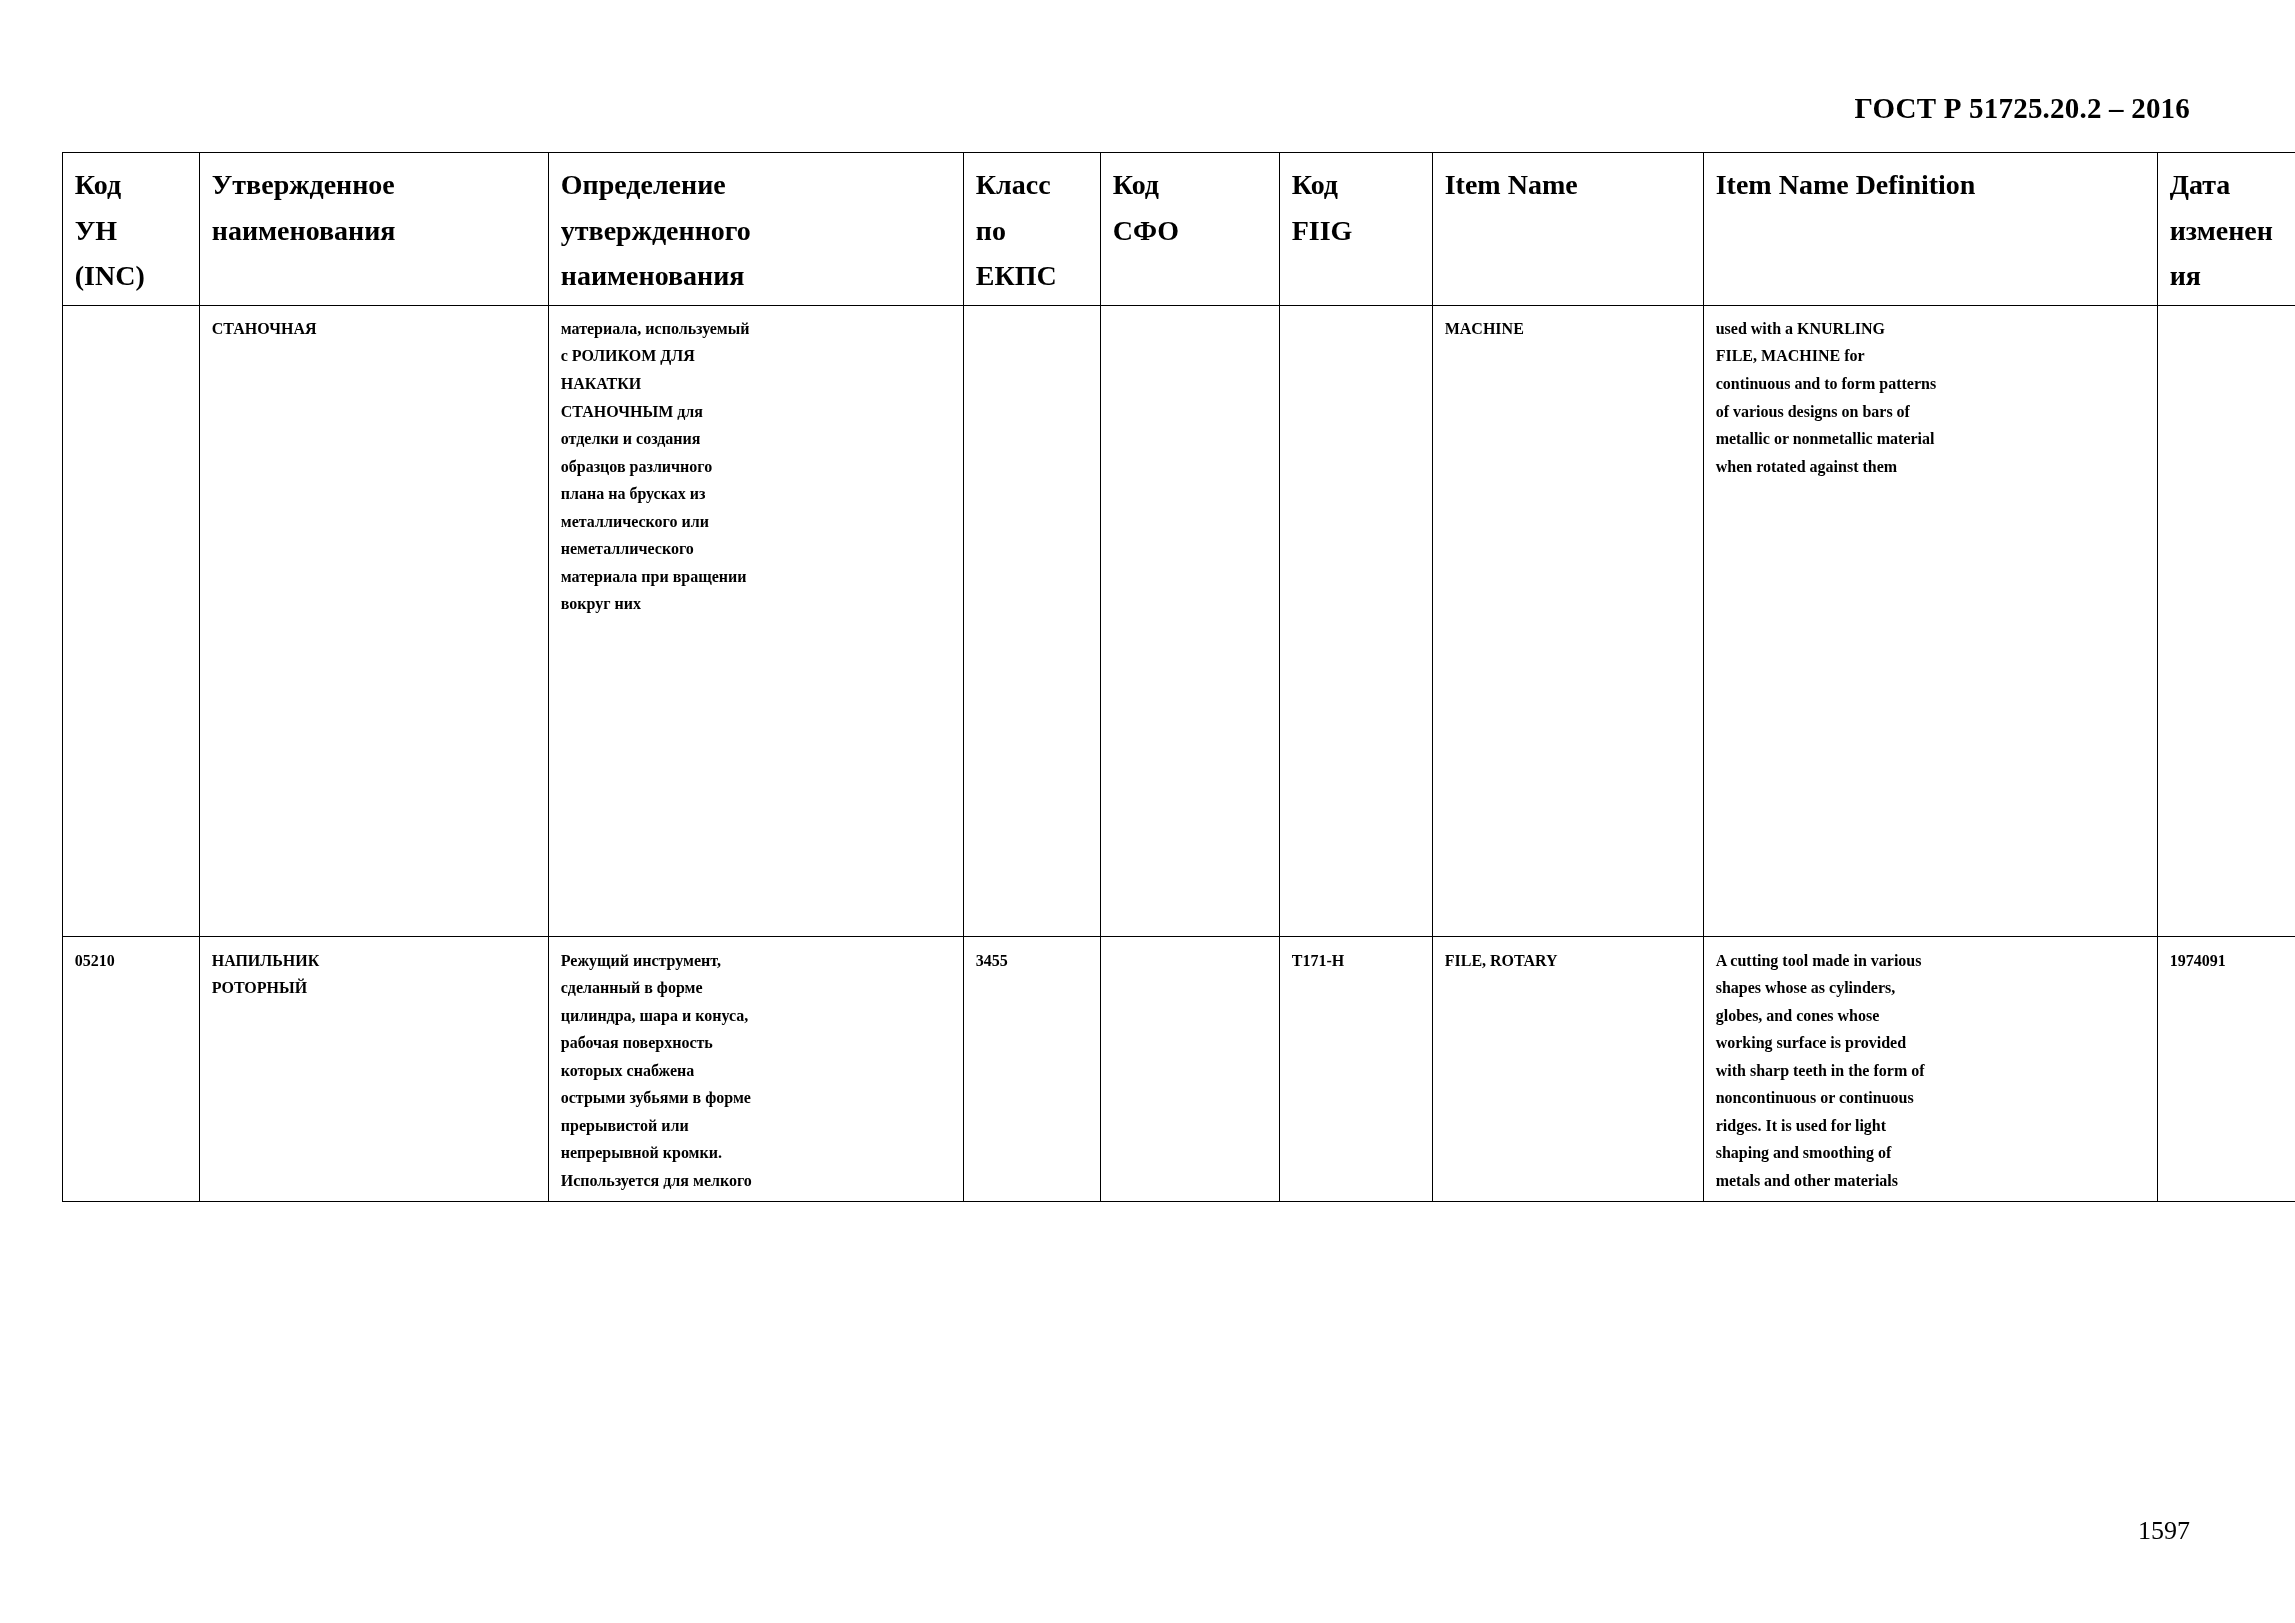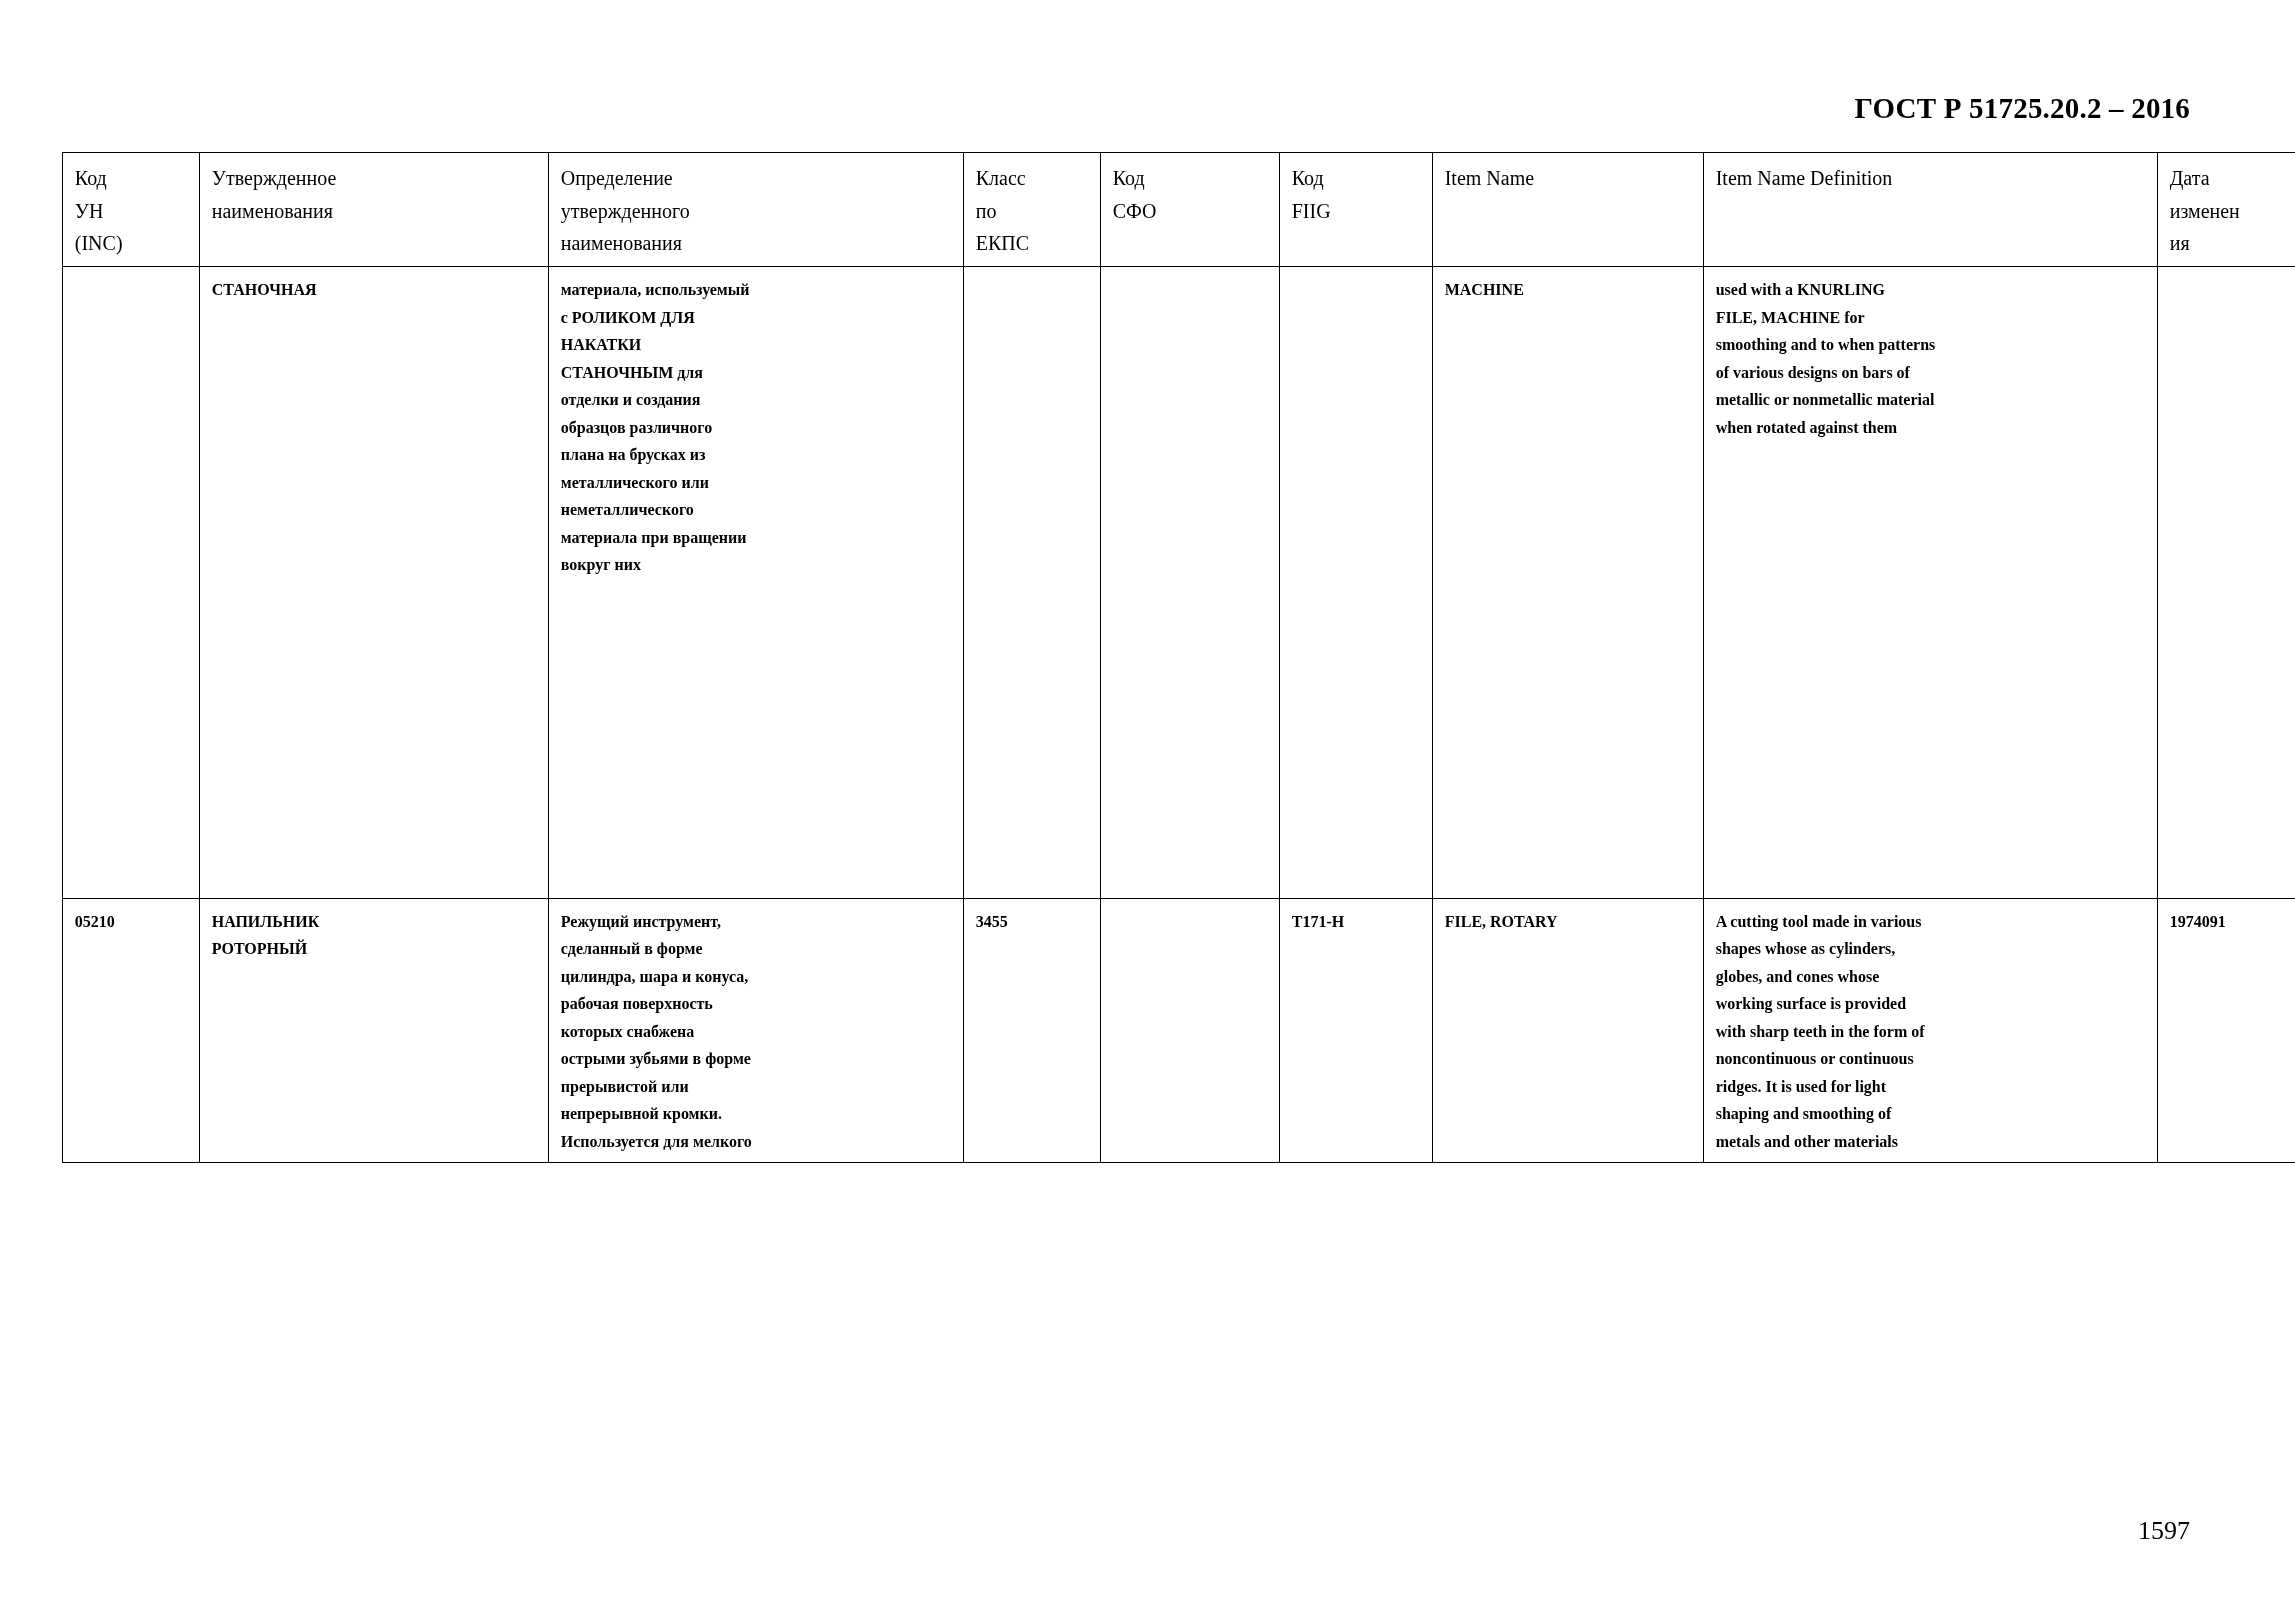--- a/index.html
+++ b/index.html
@@ -42,22 +42,22 @@
   table.doc-table td, table.doc-table th {
     border: 1.3px solid #000000;
     vertical-align: top;
     padding: 9.2px 9.2px 6.5px 11.8px;
     font-size: 16px;
     line-height: 1.72;
     font-weight: bold;
     text-align: left;
   }
   table.doc-table th {
-    font-weight: normal;
-    font-size: 20px;
+    font-weight: bold;
+    font-size: 28px;
     line-height: 1.62;
   }
   .col-inc   { width: 115px; }
   .col-name  { width: 327px; }
   .col-def   { width: 393px; }
   .col-ekps  { width: 115px; }
   .col-sfo   { width: 157px; }
   .col-fiig  { width: 131px; }
   .col-iname { width: 249px; margin-left: 16px; }
   .col-idef  { width: 432px; }
@@ -144,21 +144,21 @@
         </td>
         <td></td>
         <td></td>
         <td></td>
         <td>
           <span class="cell-line">MACHINE</span>
         </td>
         <td>
           <span class="cell-line">used with a KNURLING</span>
           <span class="cell-line">FILE, MACHINE for</span>
-          <span class="cell-line">smoothing and to when patterns</span>
+          <span class="cell-line">continuous and to form patterns</span>
           <span class="cell-line">of various designs on bars of</span>
           <span class="cell-line">metallic or nonmetallic material</span>
           <span class="cell-line">when rotated against them</span>
         </td>
         <td></td>
       </tr>
       <tr>
         <td>05210</td>
         <td>
           <span class="cell-line">НАПИЛЬНИК</span>

